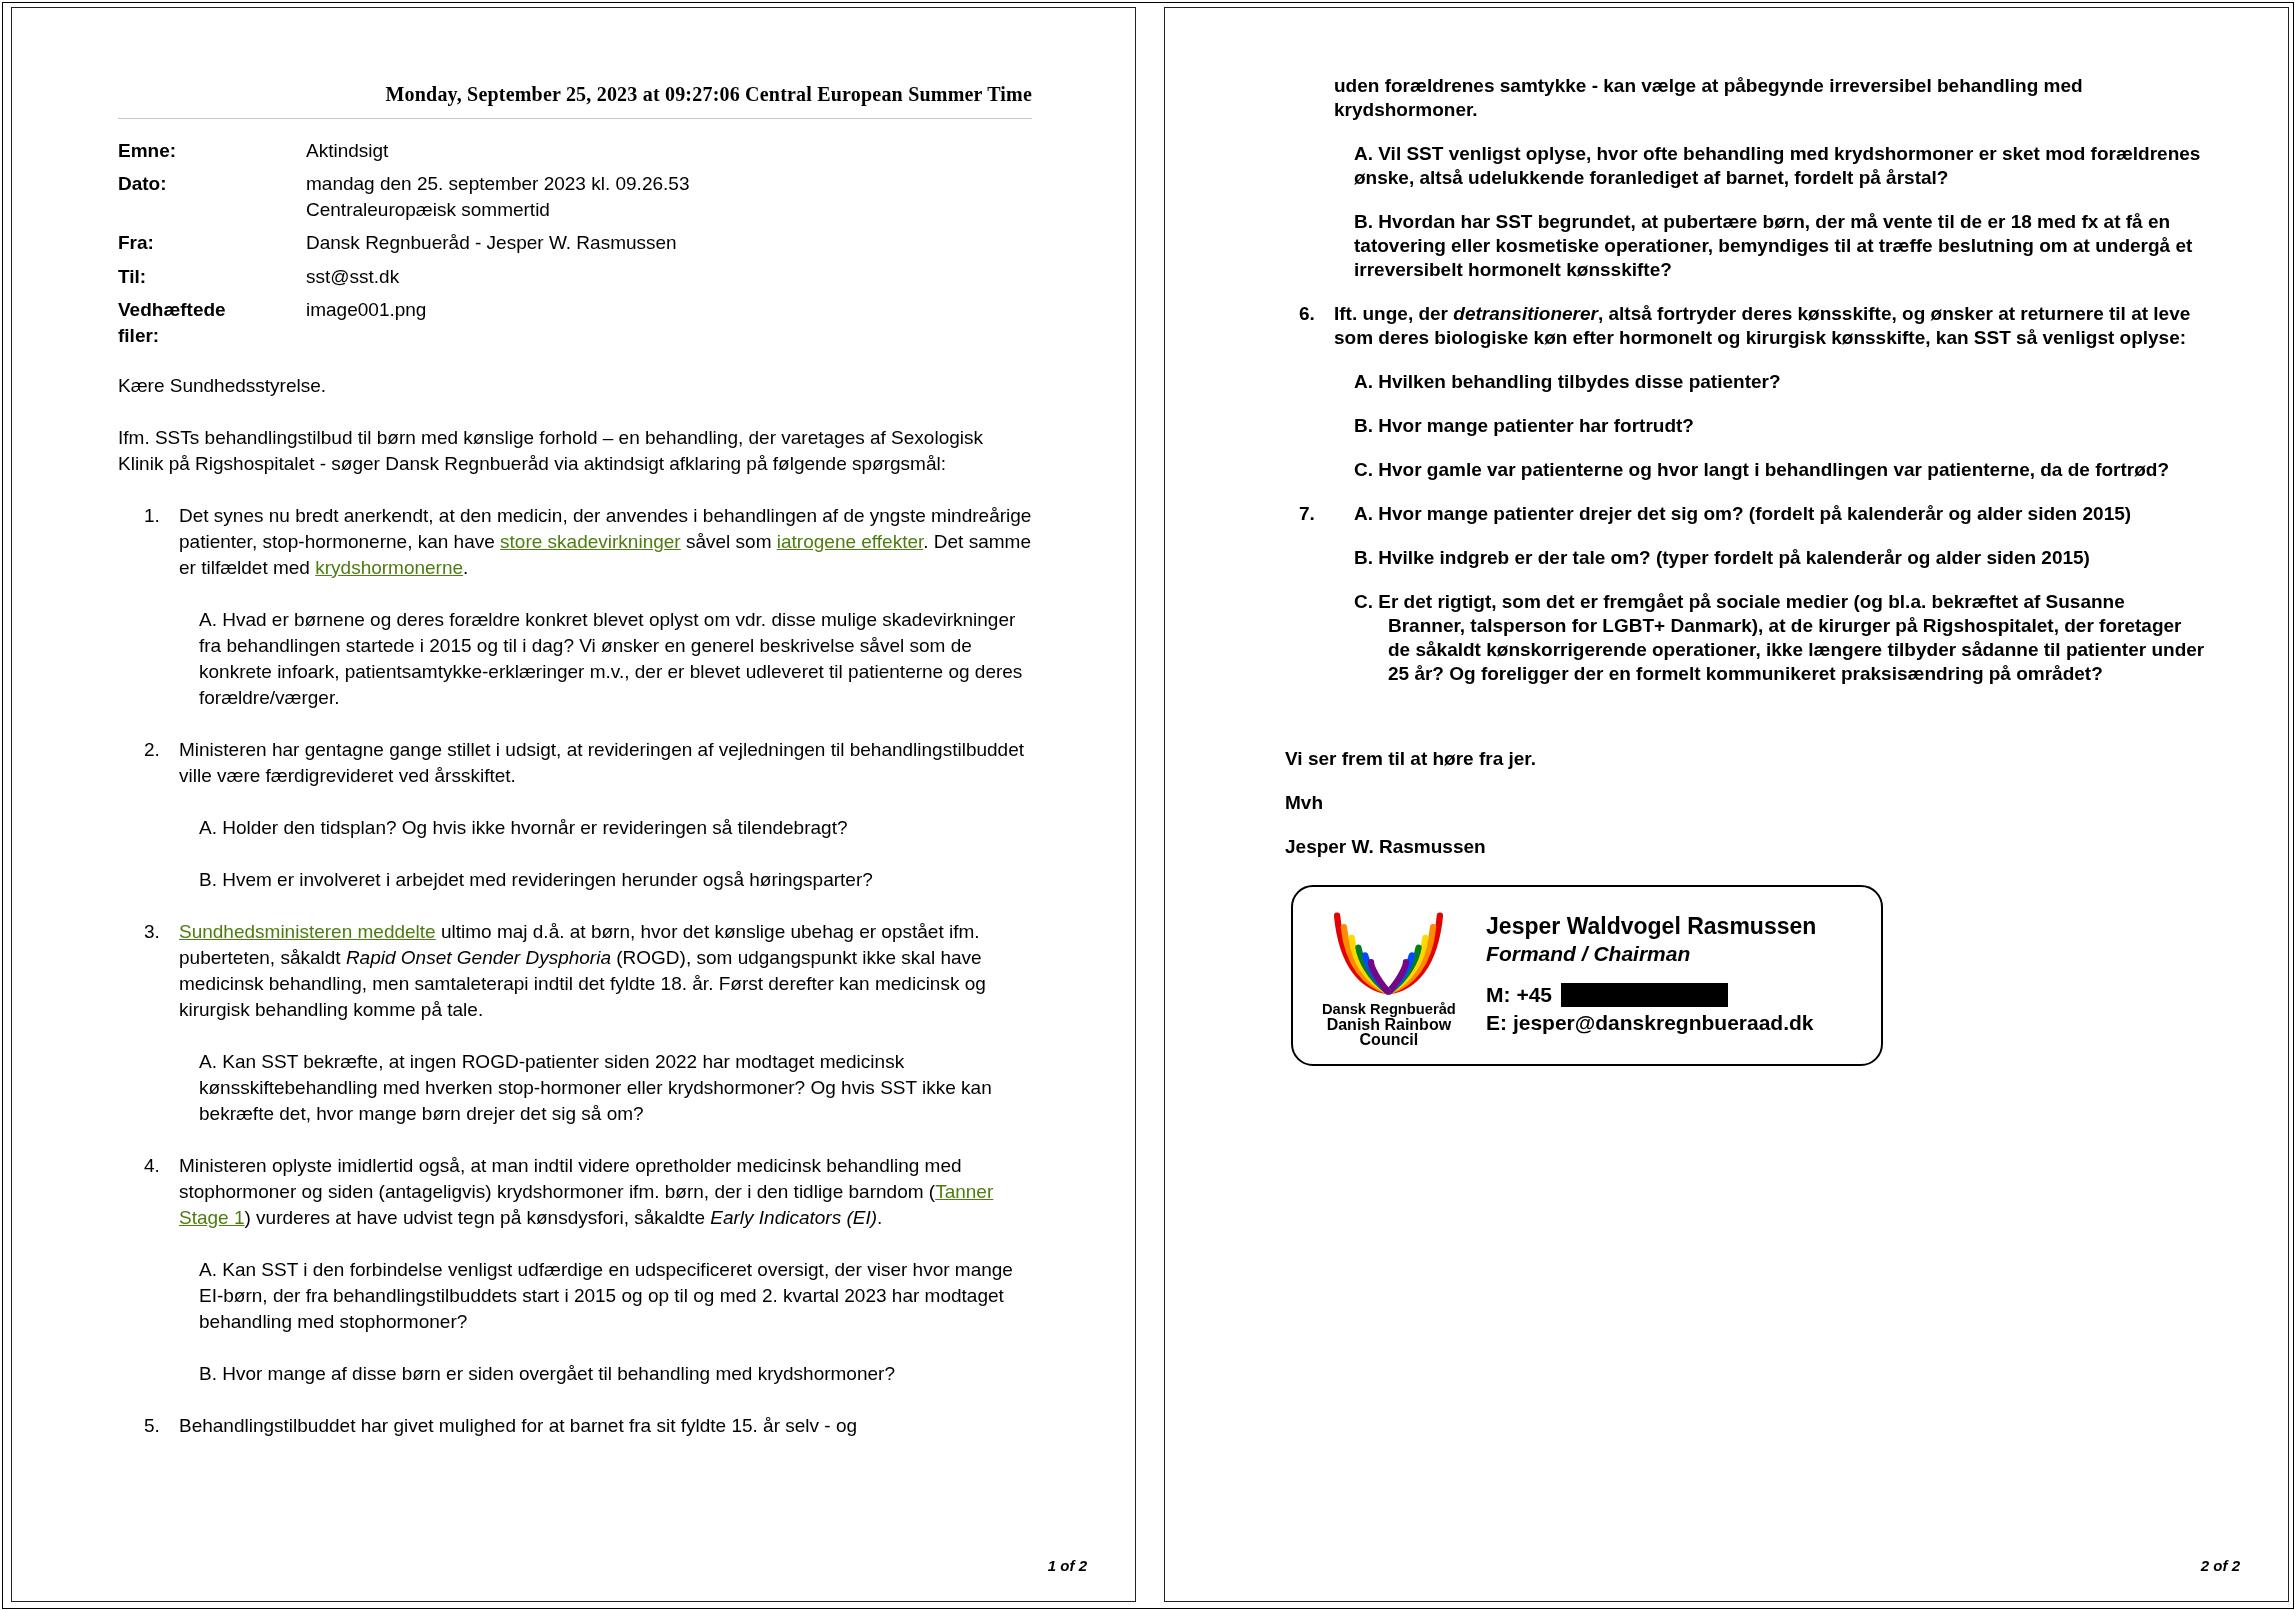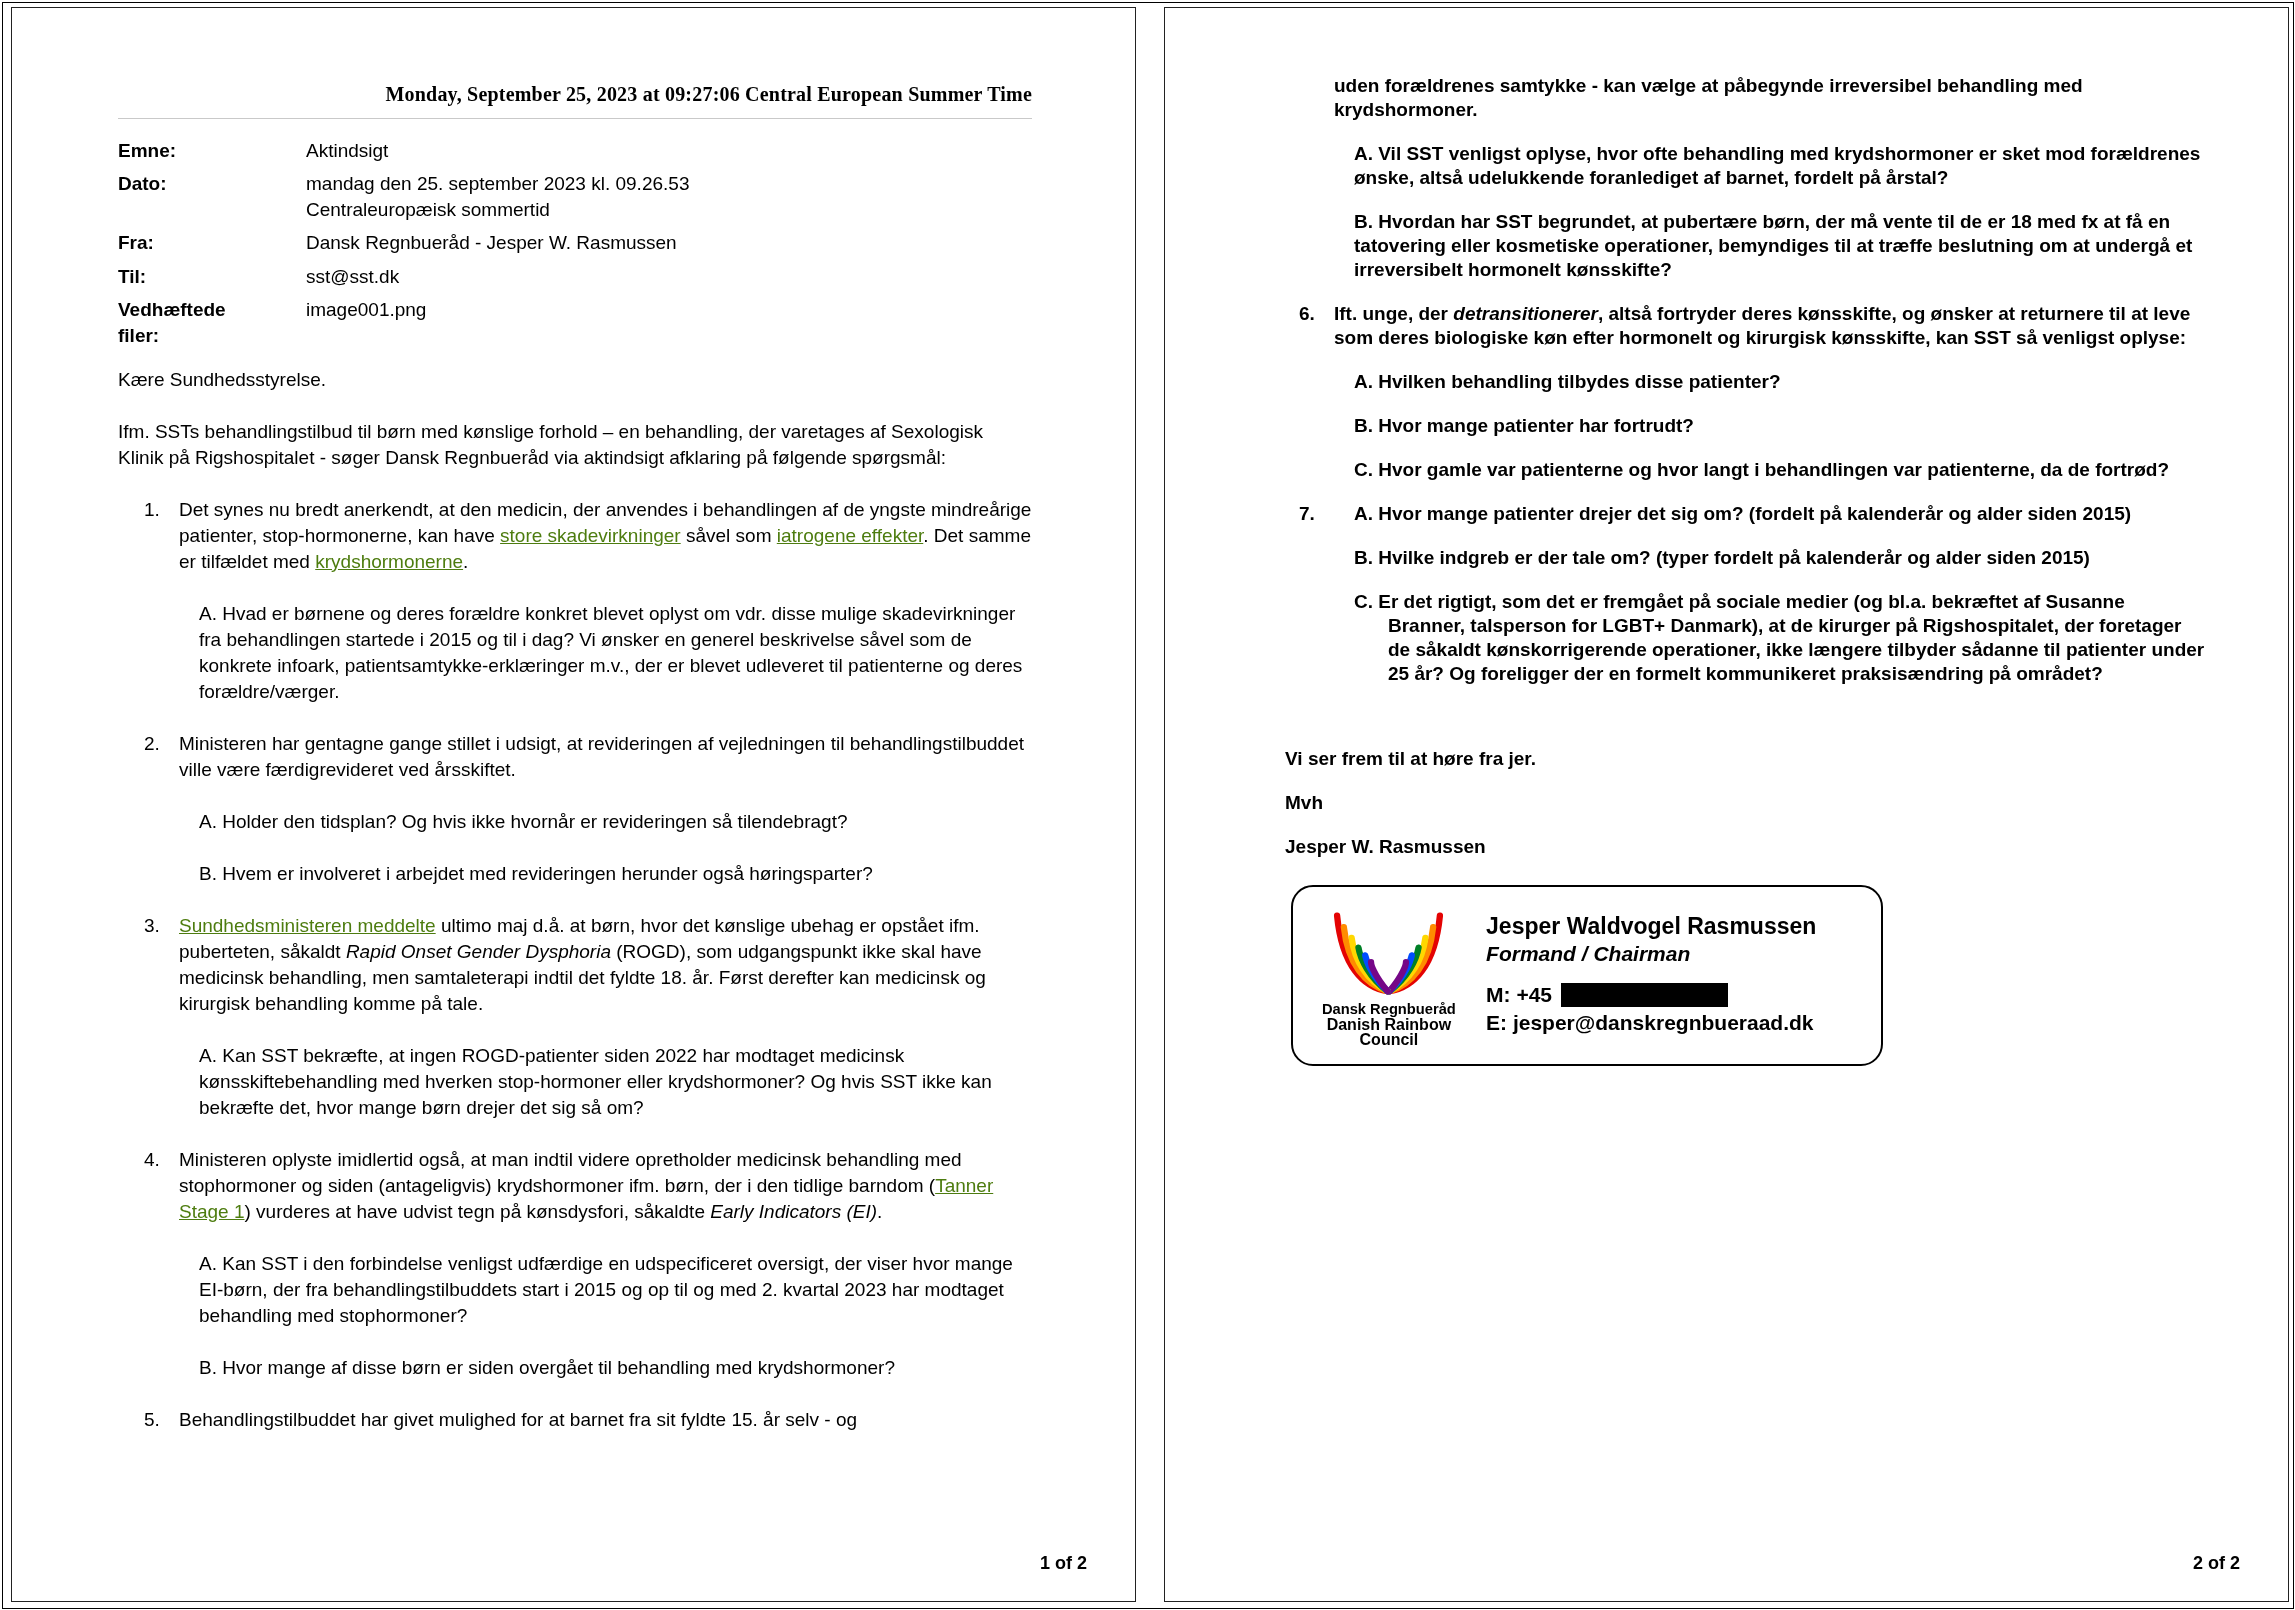--- a/index.html
+++ b/index.html
@@ -12,34 +12,34 @@
   .page1{left:11px;}
   .page2{left:1164px;}
   .content{box-sizing:border-box;height:100%;}
   .page1 .content{padding:73px 103px 0 106px;font-size:19px;line-height:26px;}
   .page2 .content{padding:66px 81px 0 108px;font-size:19px;line-height:24px;}
   .ts{font-family:"Liberation Serif", serif;font-weight:700;font-size:20px;text-align:right;letter-spacing:0.2px;}
   .rule{border:none;border-top:1.4px solid #c9c9c9;margin:11px 0 18.4px;}
   .mrow{display:flex;margin-bottom:7.3px;}
   .mlabel{flex:0 0 188px;font-weight:700;white-space:pre-line;}
   .mval{white-space:pre-line;}
-  .blocks{margin-top:18px;}
+  .blocks{margin-top:24px;}
   .page2 .blocks{margin-top:0;}
   .blk{margin-top:26px;}
   .page2 .blk{margin-top:20px;font-weight:bold;}
   .blocks .blk:first-child{margin-top:0;}
   .item{position:relative;padding-left:61px;}
   .item .num{position:absolute;left:26px;}
   .sub{margin-left:81px;}
   .subh{margin-left:115px;text-indent:-34px;}
   .cont{margin-left:61px;}
   .close{margin-left:12px;}
   a.lnk{color:#4d7c0f;text-decoration:underline;cursor:pointer;}
   .it{font-style:italic;}
-  .footer{position:absolute;right:48px;bottom:27.5px;font-size:18px;font-weight:700;}
+  .footer{position:absolute;right:48px;bottom:27.5px;font-size:15px;font-weight:700;font-style:italic;}
   .sig-card{margin:26px 0 0 18.4px;width:592px;border:2.8px solid #000;border-radius:22px;
     padding:14.7px 20px 16.5px 13px;display:flex;align-items:center;gap:14.7px;box-sizing:border-box;}
   .sig-logo{width:165px;flex:0 0 auto;text-align:center;}
   .sig-logo svg{width:145px;height:97px;display:block;margin:0 auto 1.8px;}
   .org-da{font-size:14.7px;font-weight:700;line-height:17.4px;}
   .org-en{font-size:16px;font-weight:700;line-height:14.7px;}
   .sig-info{flex:1 1 auto;}
   .sig-name{font-size:23px;font-weight:700;line-height:27.5px;}
   .sig-title{font-size:21px;font-weight:700;font-style:italic;line-height:26px;margin-bottom:14.7px;}
   .sig-m,.sig-e{font-size:21px;font-weight:700;line-height:27.5px;}

